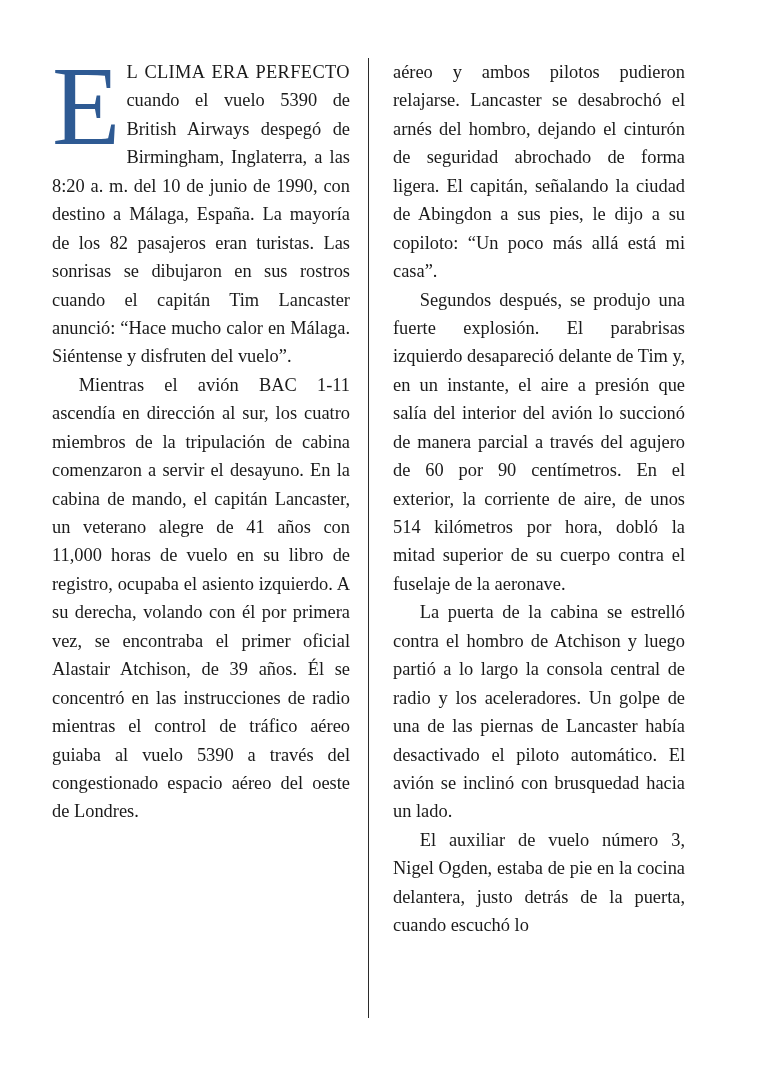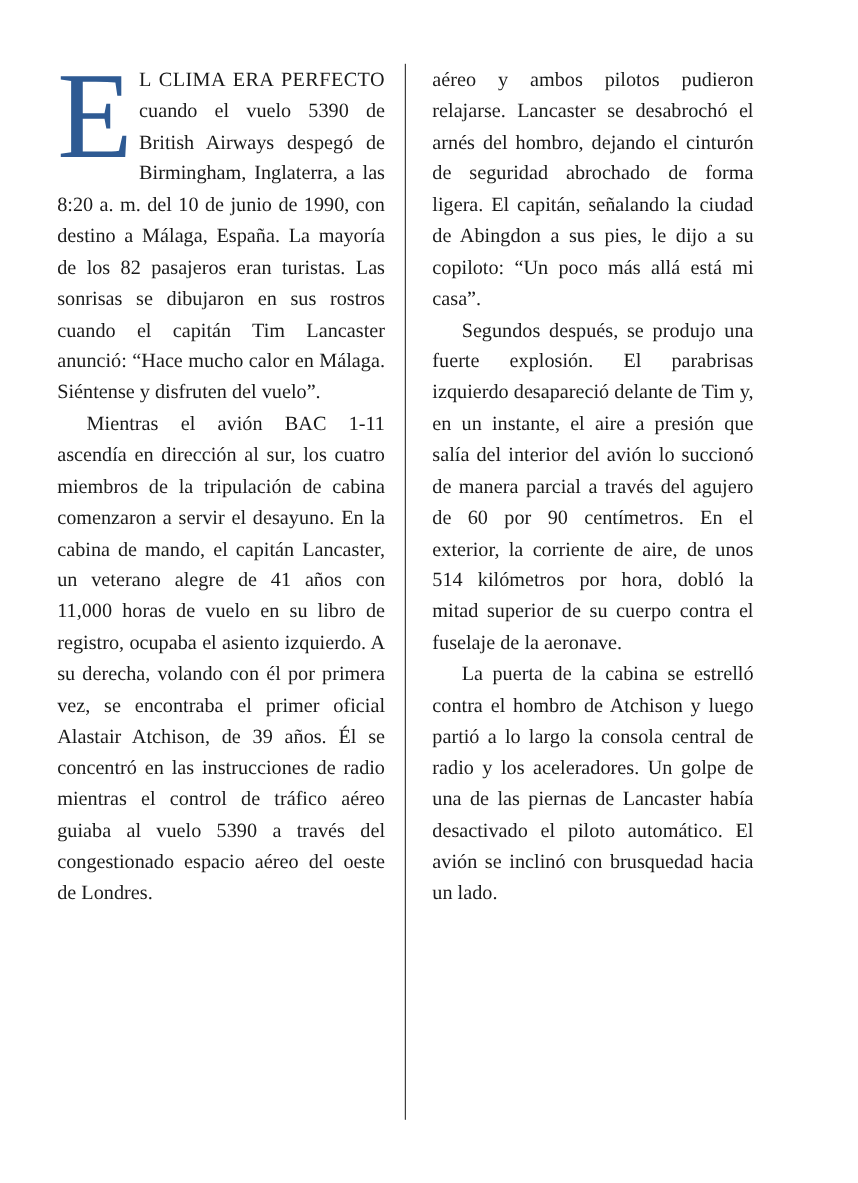--- a/index.html
+++ b/index.html
@@ -86,16 +86,17 @@
       <p class="dropcap-para"><span class="dropcap">E</span><span class="smallcaps">L CLIMA ERA PERFECTO</span><span> cuando el vuelo 5390 de British Airways despegó de Birmingham, Inglaterra, a las 8:20 a. m. del 10 de junio de 1990, con destino a Málaga, España. La mayoría de los 82 pasajeros eran turistas. Las sonrisas se dibujaron en sus rostros cuando el capitán Tim Lancaster anunció: “Hace mucho calor en Málaga. Siéntense y disfruten del vuelo”.</span></p>
       <p class="indent">Mientras el avión BAC 1-11 ascendía en dirección al sur, los cuatro miembros de la tripulación de cabina comenzaron a servir el desayuno. En la cabina de mando, el capitán Lancaster, un veterano alegre de 41 años con 11,000 horas de vuelo en su libro de registro, ocupaba el asiento izquierdo. A su derecha, volando con él por primera vez, se encontraba el primer oficial Alastair Atchison, de 39 años. Él se concentró en las instrucciones de radio mientras el control de tráfico aéreo guiaba al vuelo 5390 a través del congestionado espacio aéreo del oeste de Londres.</p>
     </div>
 
     <div class="col-divider"></div>
 
     <div class="column right">
       <p>aéreo y ambos pilotos pudieron relajarse. Lancaster se desabrochó el arnés del hombro, dejando el cinturón de seguridad abrochado de forma ligera. El capitán, señalando la ciudad de Abingdon a sus pies, le dijo a su copiloto: “Un poco más allá está mi casa”.</p>
       <p class="indent">Segundos después, se produjo una fuerte explosión. El parabrisas izquierdo desapareció delante de Tim y, en un instante, el aire a presión que salía del interior del avión lo succionó de manera parcial a través del agujero de 60 por 90 centímetros. En el exterior, la corriente de aire, de unos 514 kilómetros por hora, dobló la mitad superior de su cuerpo contra el fuselaje de la aeronave.</p>
       <p class="indent">La puerta de la cabina se estrelló contra el hombro de Atchison y luego partió a lo largo la consola central de radio y los aceleradores. Un golpe de una de las piernas de Lancaster había desactivado el piloto automático. El avión se inclinó con brusquedad hacia un lado.</p>
+      <p class="indent">El auxiliar de vuelo número 3, Nigel Ogden, estaba de pie en la cocina delantera, justo detrás de la puerta, cuando escuchó lo</p>
     </div>
 
   </div>
 </div>
 
 </body></html>

